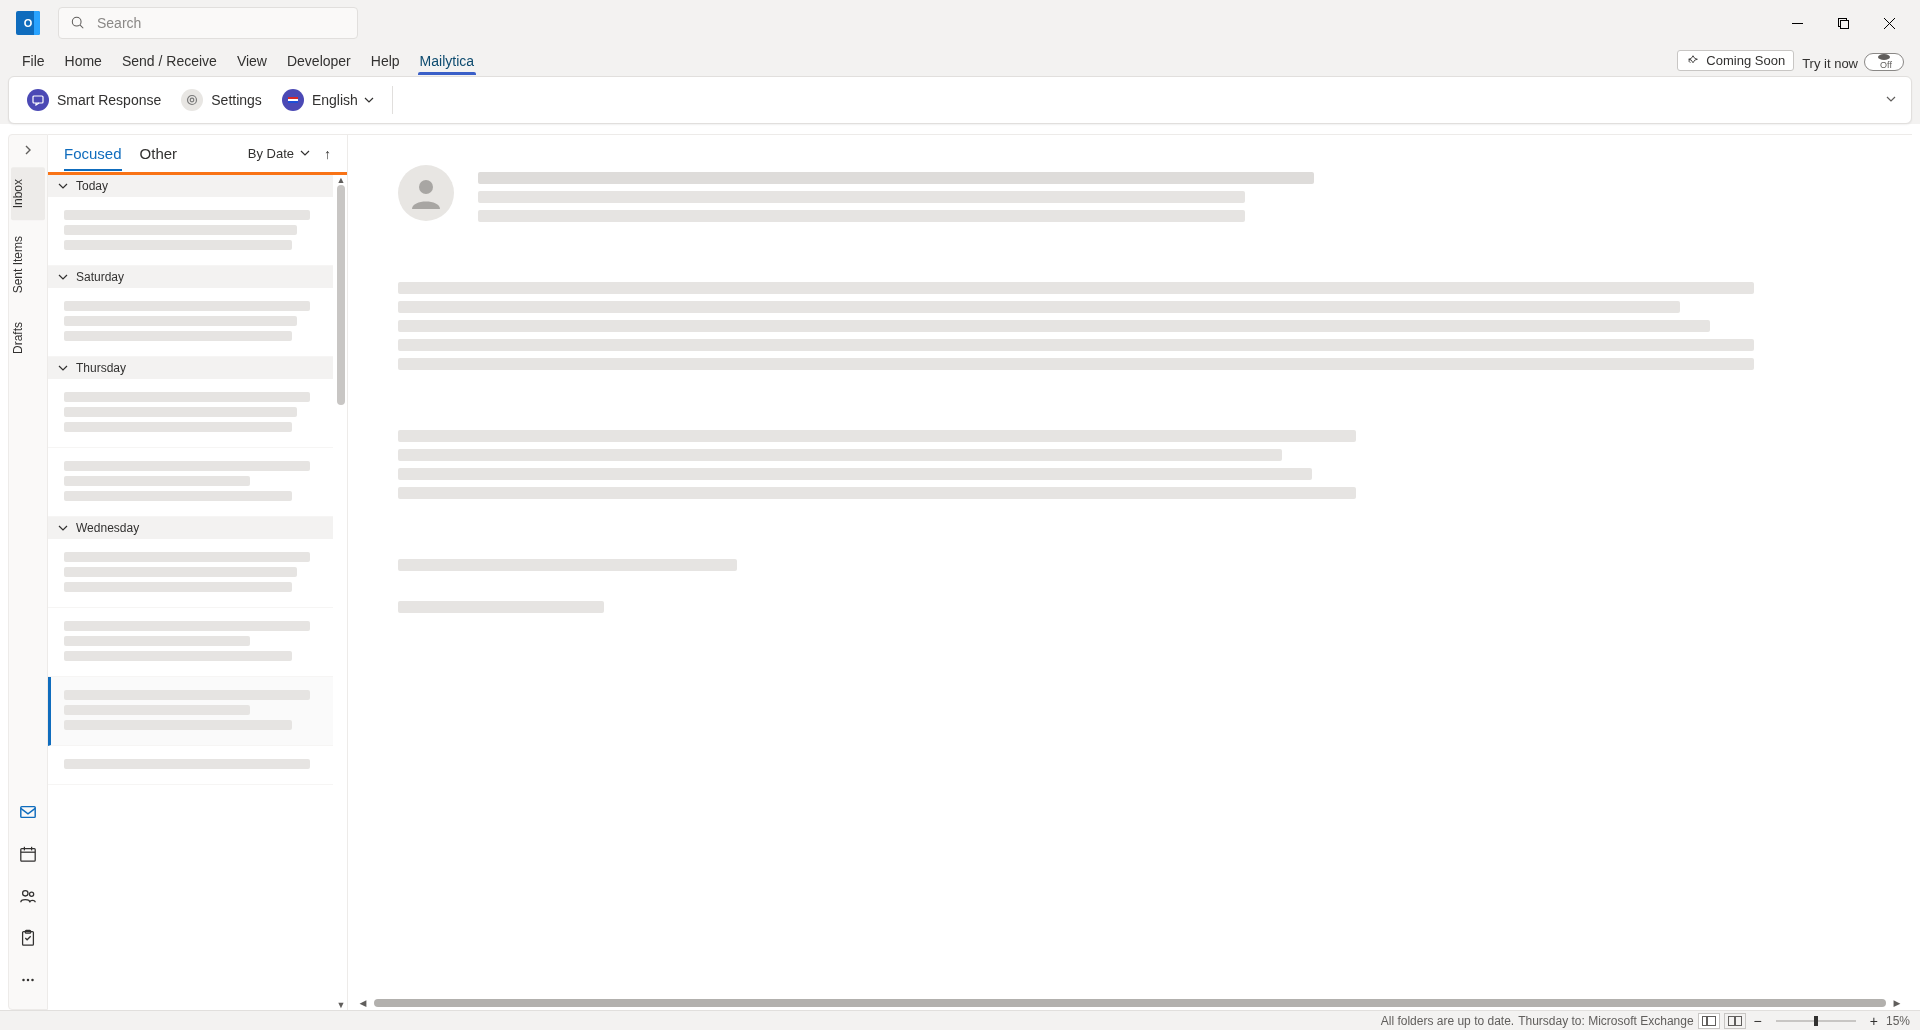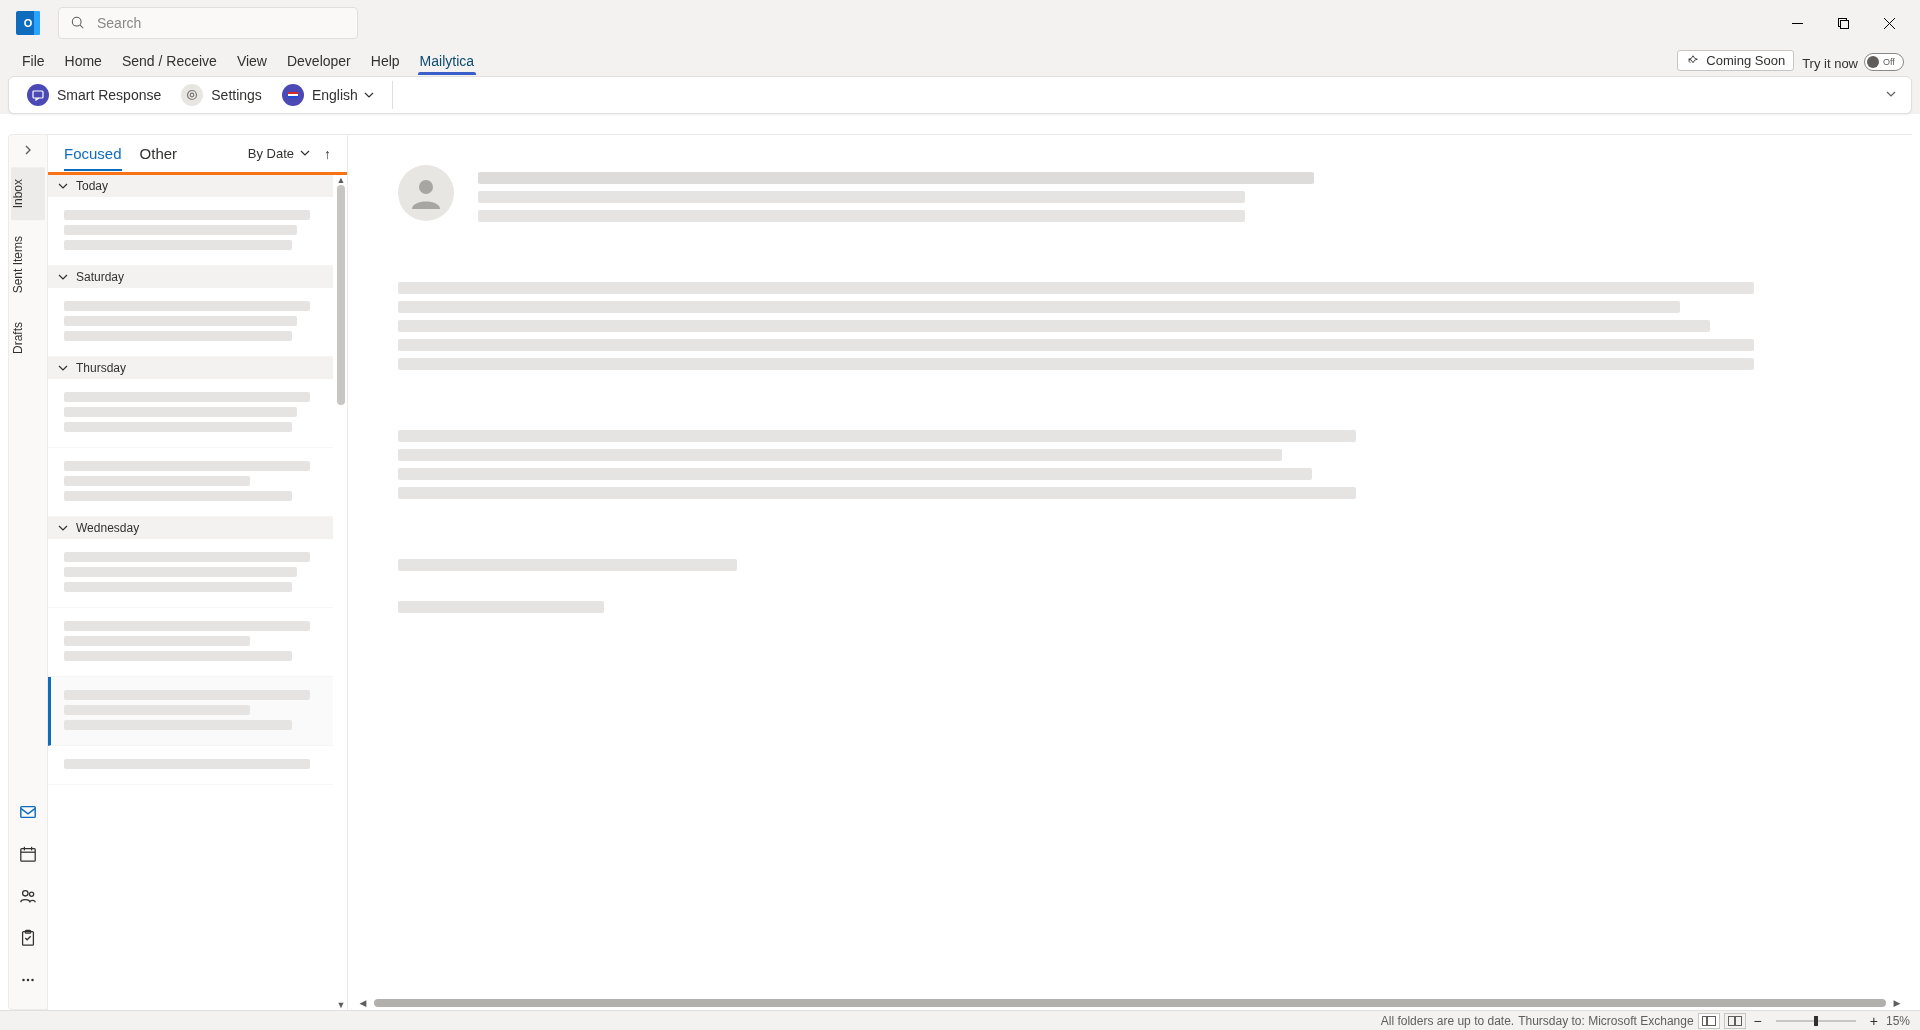--- a/index.html
+++ b/index.html
@@ -80,31 +80,32 @@
 .coming-soon svg { width: 14px; height: 14px; margin-right: 6px; }
 .tryit { margin: 0 6px 4px 8px; font-size: 13px; color: #323130; }
 .toggle {
   width: 40px; height: 18px;
   border: 1px solid #8a8886;
   border-radius: 9px;
   margin-bottom: 4px; margin-right: 4px;
   display: flex; align-items: center;
   padding: 0 2px;
   background: #fff;
+  flex-direction: column;
 }
 .toggle .knob { width: 12px; height: 12px; background: #605e5c; border-radius: 50%; }
 .toggle .lbl { font-size: 9px; color: #605e5c; margin-left: 4px; }
 
 
 .ribbon-wrap {
   padding: 0 8px;
   background: #f3f2f1;
 }
 .ribbon {
-  height: 38px;
+  height: 48px;
   background: #ffffff;
   border: 1px solid #e1dfdd;
   border-radius: 6px;
   display: flex; align-items: center;
   padding: 16px 10px;
   box-shadow: 0 1px 2px rgba(0,0,0,0.06);
 }
 .ribbon-btn {
   display: flex; align-items: center;
   padding: 4px 8px;

